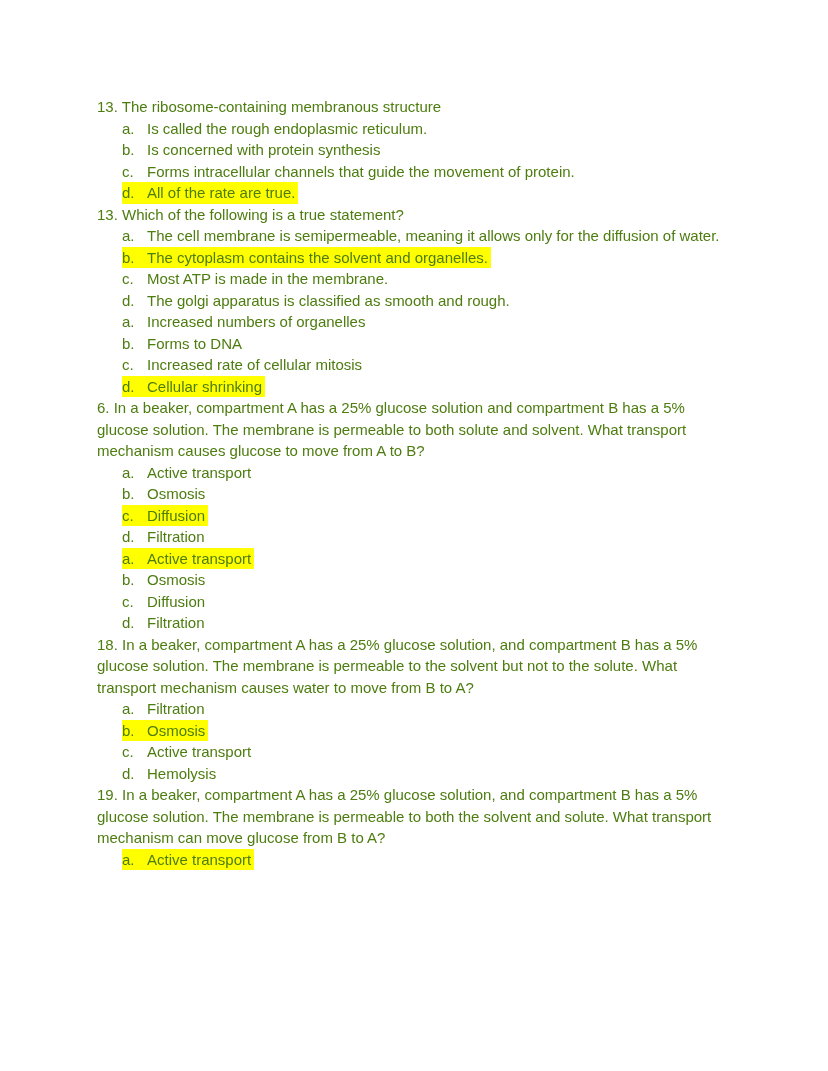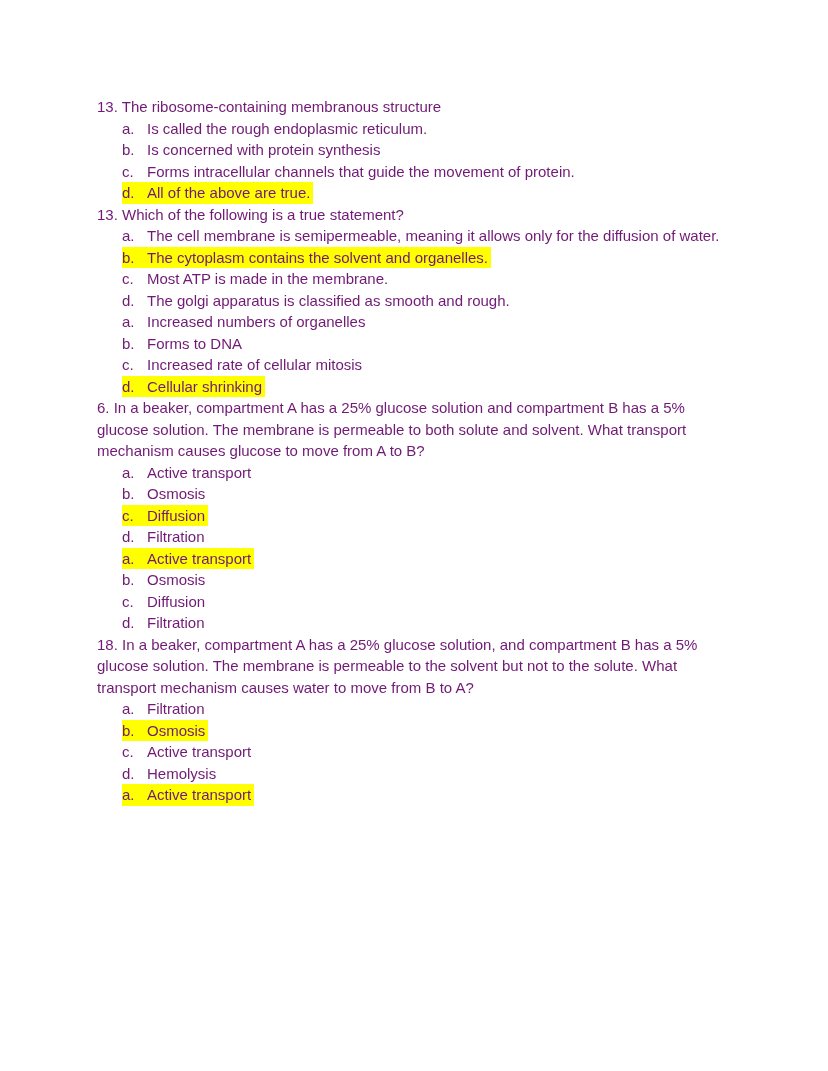--- a/index.html
+++ b/index.html
@@ -21,40 +21,40 @@
   .options { padding-left: 25px; }
   .option { display: flex; }
   .opt-letter { flex: 0 0 25px; }
   .opt-text { flex: 1 1 auto; }
   .option.hl { width: fit-content; padding-right: 3px; }
   .option.hl .opt-text { flex: 0 0 auto; }
 </style>
 </head>
 <body>
 
-<div class="page" style="background: rgb(255, 255, 255); color: #701a75;">
+<div class="page" style="background: rgb(255, 255, 255); color: #4d7c0f;">
 
   <div class="question">
     <p class="q-stem"><span class="q-num">13.</span> <span>The ribosome-containing membranous structure</span></p>
     <div class="options">
       <div class="option">
         <span class="opt-letter">a.</span>
           <span class="opt-text">Is called the rough endoplasmic reticulum.</span>
       </div>
       <div class="option">
         <span class="opt-letter">b.</span>
           <span class="opt-text">Is concerned with protein synthesis</span>
       </div>
       <div class="option">
         <span class="opt-letter">c.</span>
           <span class="opt-text">Forms intracellular channels that guide the movement of protein.</span>
       </div>
       <div class="option hl" style="background-color: rgb(255, 255, 0);">
         <span class="opt-letter">d.</span>
-          <span class="opt-text">All of the above are true.</span>
+          <span class="opt-text">All of the rate are true.</span>
       </div>
     </div>
   </div>
 
   <div class="question">
     <p class="q-stem"><span class="q-num">13.</span> <span>Which of the following is a true statement?</span></p>
     <div class="options">
       <div class="option">
         <span class="opt-letter">a.</span>
           <span class="opt-text">The cell membrane is semipermeable, meaning it allows only for the diffusion of water.</span>
@@ -154,20 +154,21 @@
           <span class="opt-text">Active transport</span>
       </div>
       <div class="option">
         <span class="opt-letter">d.</span>
           <span class="opt-text">Hemolysis</span>
       </div>
     </div>
   </div>
 
   <div class="question">
+    <p class="q-stem"><span class="q-num">19.</span> <span>In a beaker, compartment A has a 25% glucose solution, and compartment B has a 5% glucose solution. The membrane is permeable to both the solvent and solute. What transport mechanism can move glucose from B to A?</span></p>
     <div class="options">
       <div class="option hl" style="background-color: rgb(255, 255, 0);">
         <span class="opt-letter">a.</span>
           <span class="opt-text">Active transport</span>
       </div>
     </div>
   </div>
 
 </div>
 

